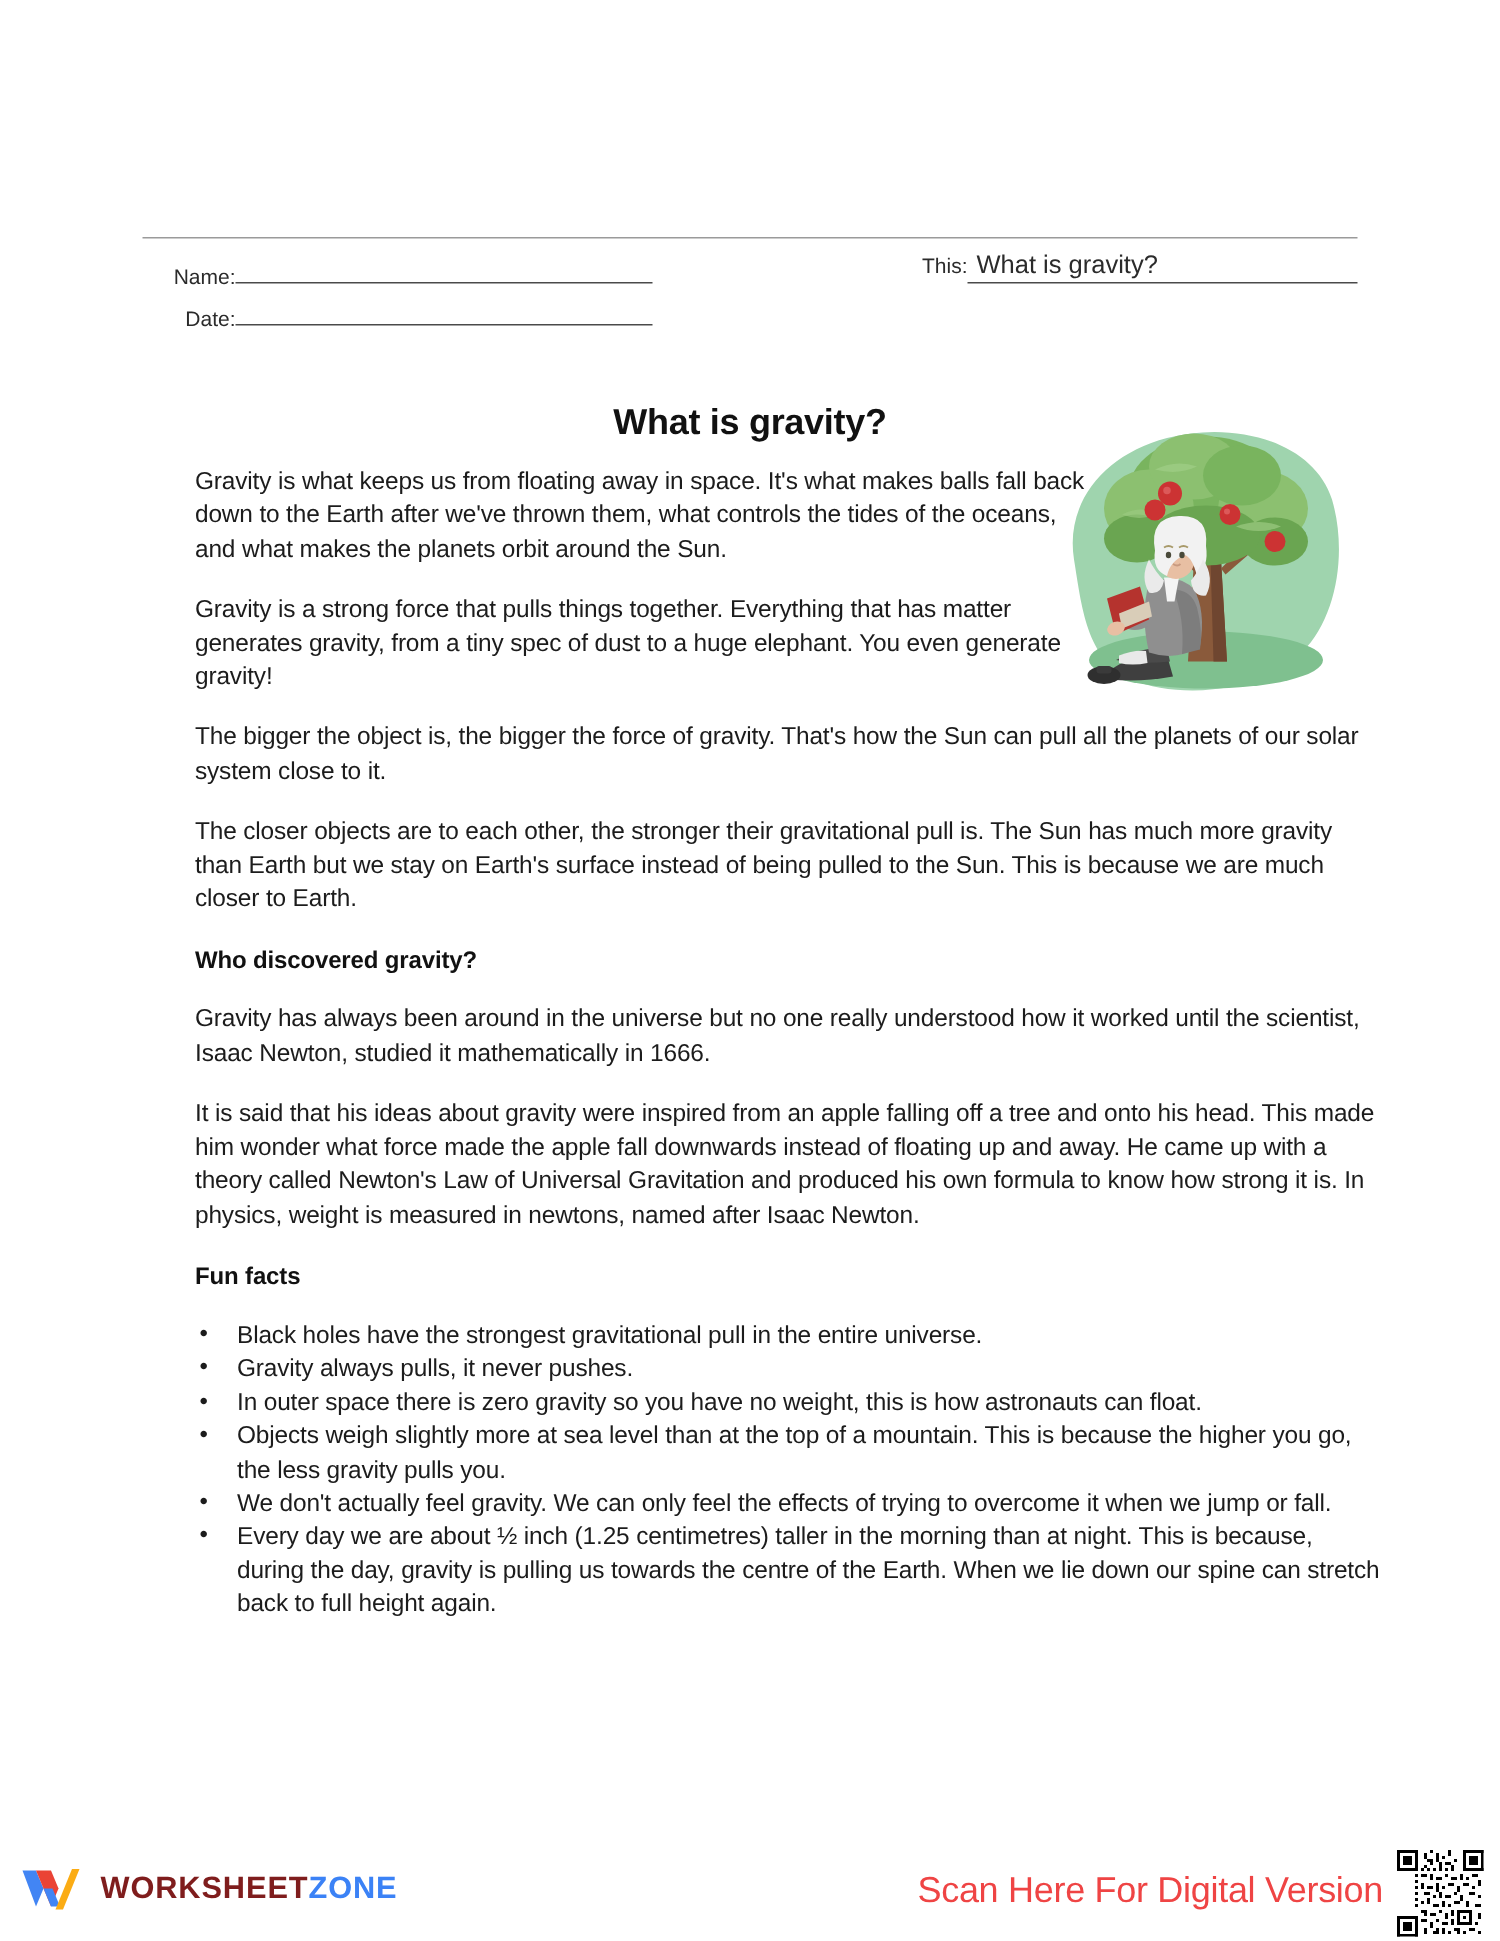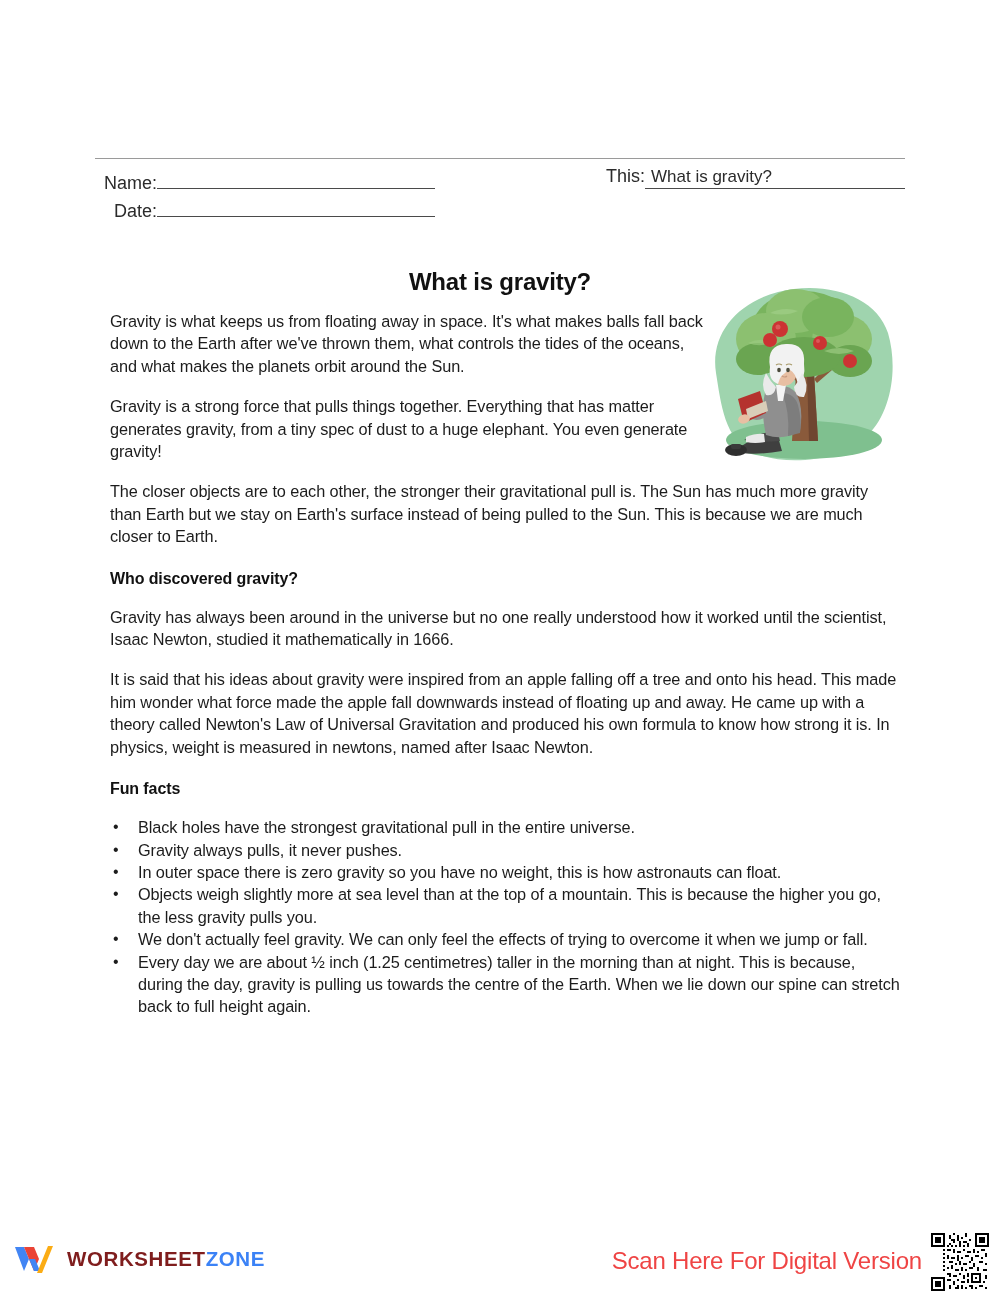--- a/index.html
+++ b/index.html
@@ -39,21 +39,21 @@
   }
   .hf-col.left  { left: 0; }
   .hf-col.right { left: 470px; width: 340px; }
 
   .hf-row {
     display: flex;
     align-items: baseline;
     height: 28px;
   }
   .hf-label {
-    font-size: 18px;
+    font-size: 14px;
     color: #2b2b2b;
     white-space: nowrap;
     text-align: right;
     flex: 0 0 auto;
   }
   .hf-col.left .hf-label  { width: 62px; }
   .hf-col.right .hf-label { width: 80px; }
 
   .hf-line {
     flex: 1 1 auto;
@@ -86,21 +86,21 @@
     left: 700px;
     top: 277px;
     width: 200px;
     height: 195px;
   }
   .illustration svg { display: block; width: 200px; height: 195px; }
 
   
   .body-col {
     position: absolute;
-    left: 110px;
+    left: 130px;
     top: 310px;
     width: 790px;
   }
   .para {
     font-size: 16.3px;
     line-height: 22.4px;
     color: #1c1c1c;
     margin: 0 0 18px 0;
     letter-spacing: -0.1px;
   }
@@ -276,20 +276,21 @@
     <path d="M76 88 q3 -2 6 0" stroke="#a89a6a" stroke-width="1.2" fill="none"></path>
     <path d="M86 88 q3 -2 6 0" stroke="#a89a6a" stroke-width="1.2" fill="none"></path>
     <path d="M82 99 q3 2 5 0" stroke="#c89a80" stroke-width="1.2" fill="none"></path>
   </svg>
 </div>
 
 <div class="body-col">
 
   <p class="para narrow">Gravity is what keeps us from floating away in space. It's what makes balls fall back down to the Earth after we've thrown them, what controls the tides of the oceans, and what makes the planets orbit around the Sun.</p>
   <p class="para narrow">Gravity is a strong force that pulls things together. Everything that has matter generates gravity, from a tiny spec of dust to a huge elephant. You even generate gravity!</p>
+  <p class="para">The bigger the object is, the bigger the force of gravity. That's how the Sun can pull all the planets of our solar system close to it.</p>
   <p class="para">The closer objects are to each other, the stronger their gravitational pull is. The Sun has much more gravity than Earth but we stay on Earth's surface instead of being pulled to the Sun. This is because we are much closer to Earth.</p>
 
   <h2 class="subhead gap-top">Who discovered gravity?</h2>
   <p class="para">Gravity has always been around in the universe but no one really understood how it worked until the scientist, Isaac Newton, studied it mathematically in 1666.</p>
   <p class="para">It is said that his ideas about gravity were inspired from an apple falling off a tree and onto his head. This made him wonder what force made the apple fall downwards instead of floating up and away. He came up with a theory called Newton's Law of Universal Gravitation and produced his own formula to know how strong it is. In physics, weight is measured in newtons, named after Isaac Newton.</p>
 
   <h2 class="subhead gap-top">Fun facts</h2>
 
   <ul class="facts">
     <li>

